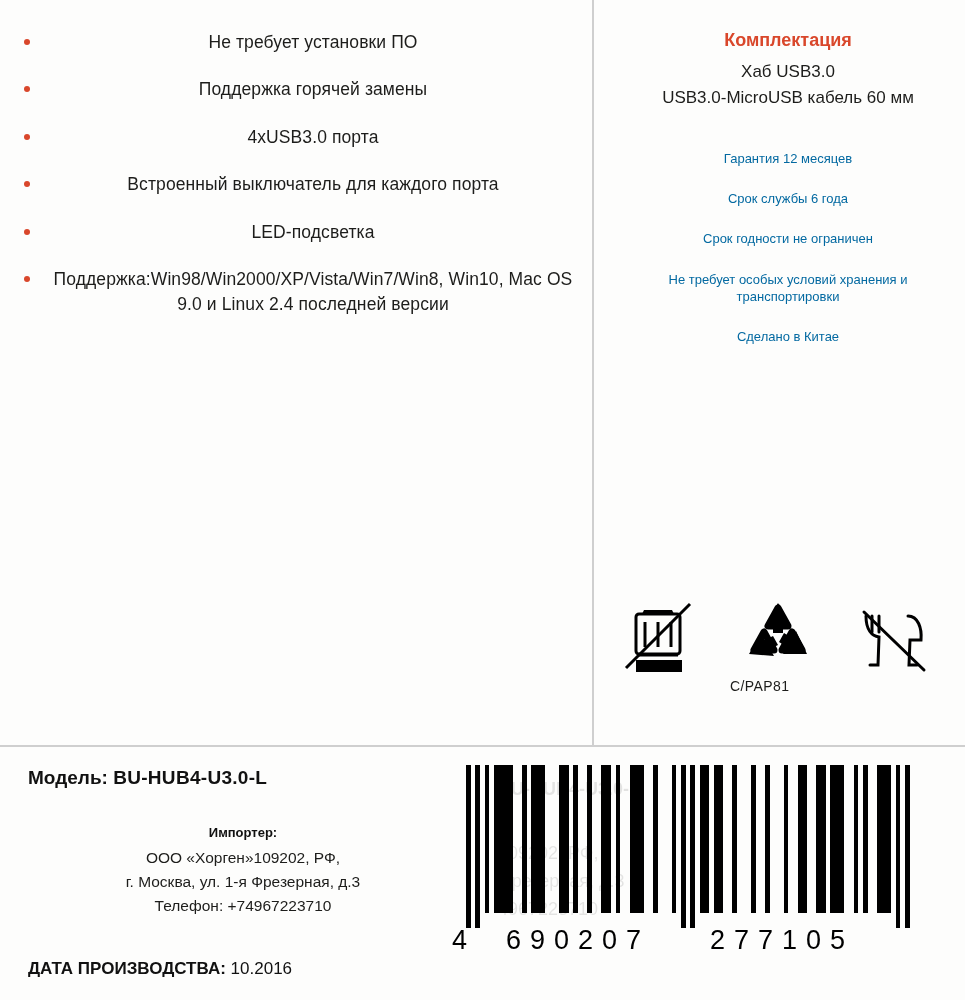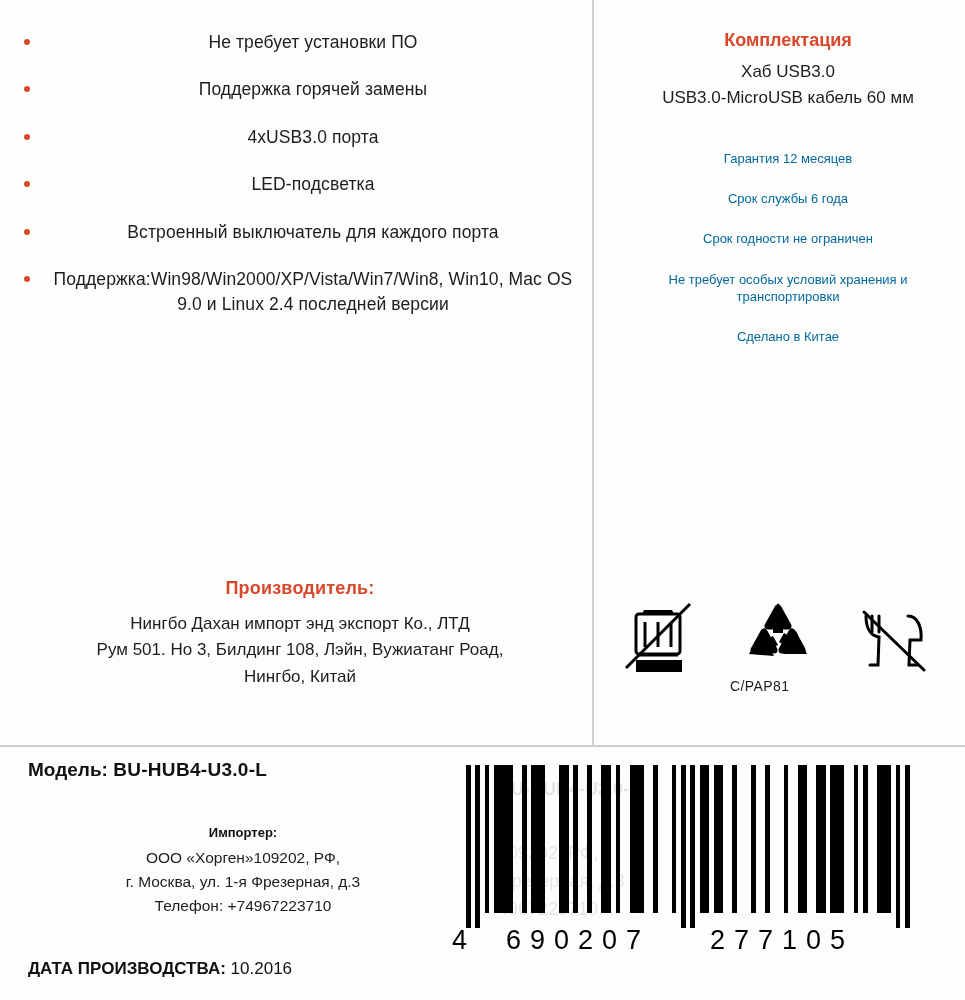--- a/index.html
+++ b/index.html
@@ -152,21 +152,21 @@
     position: absolute;
     left: 0;
     top: 747px;
     width: 965px;
     height: 253px;
     background: #fdfdfc;
   }
   .model-line {
     position: absolute;
     left: 28px;
-    top: 12px;
+    top: 20px;
     font-size: 19px;
     color: #111;
   }
   .model-line .label {
     font-weight: bold;
   }
   .model-line .value {
     font-weight: bold;
     letter-spacing: 0.3px;
   }
@@ -252,32 +252,26 @@
 <div class="page">
 
   <div class="v-divider"></div>
   <div class="h-divider"></div>
 
   <div class="left-col">
     <ul class="feature-list">
       <li>Не требует установки ПО</li>
       <li>Поддержка горячей замены</li>
       <li>4xUSB3.0 порта</li>
+      <li>Встроенный выключатель для каждого порта</li>
       <li>LED-подсветка</li>
-      <li>Встроенный выключатель для каждого порта</li>
       <li>Поддержка:Win98/Win2000/XP/Vista/Win7/Win8, Win10, Mac OS 9.0 и Linux 2.4 последней версии</li>
     </ul>
   </div>
 
-  <div class="manufacturer">
-    <div class="title">Производитель:</div>
-    <div class="line">Нингбо Дахан импорт энд экспорт Ко., ЛТД</div>
-    <div class="line">Рум 501. Но 3, Билдинг 108, Лэйн, Вужиатанг Роад,</div>
-    <div class="line">Нингбо, Китай</div>
-  </div>
 
   <div class="right-col">
     <div class="kit-title">Комплектация</div>
     <div class="kit-line">Хаб USB3.0</div>
     <div class="kit-line">USB3.0-MicroUSB кабель 60 мм</div>
 
     <div class="warranty-block">
       <div class="warranty-line">Гарантия 12 месяцев</div>
       <div class="warranty-line">Срок службы 6 года</div>
       <div class="warranty-line">Срок годности не ограничен</div>

